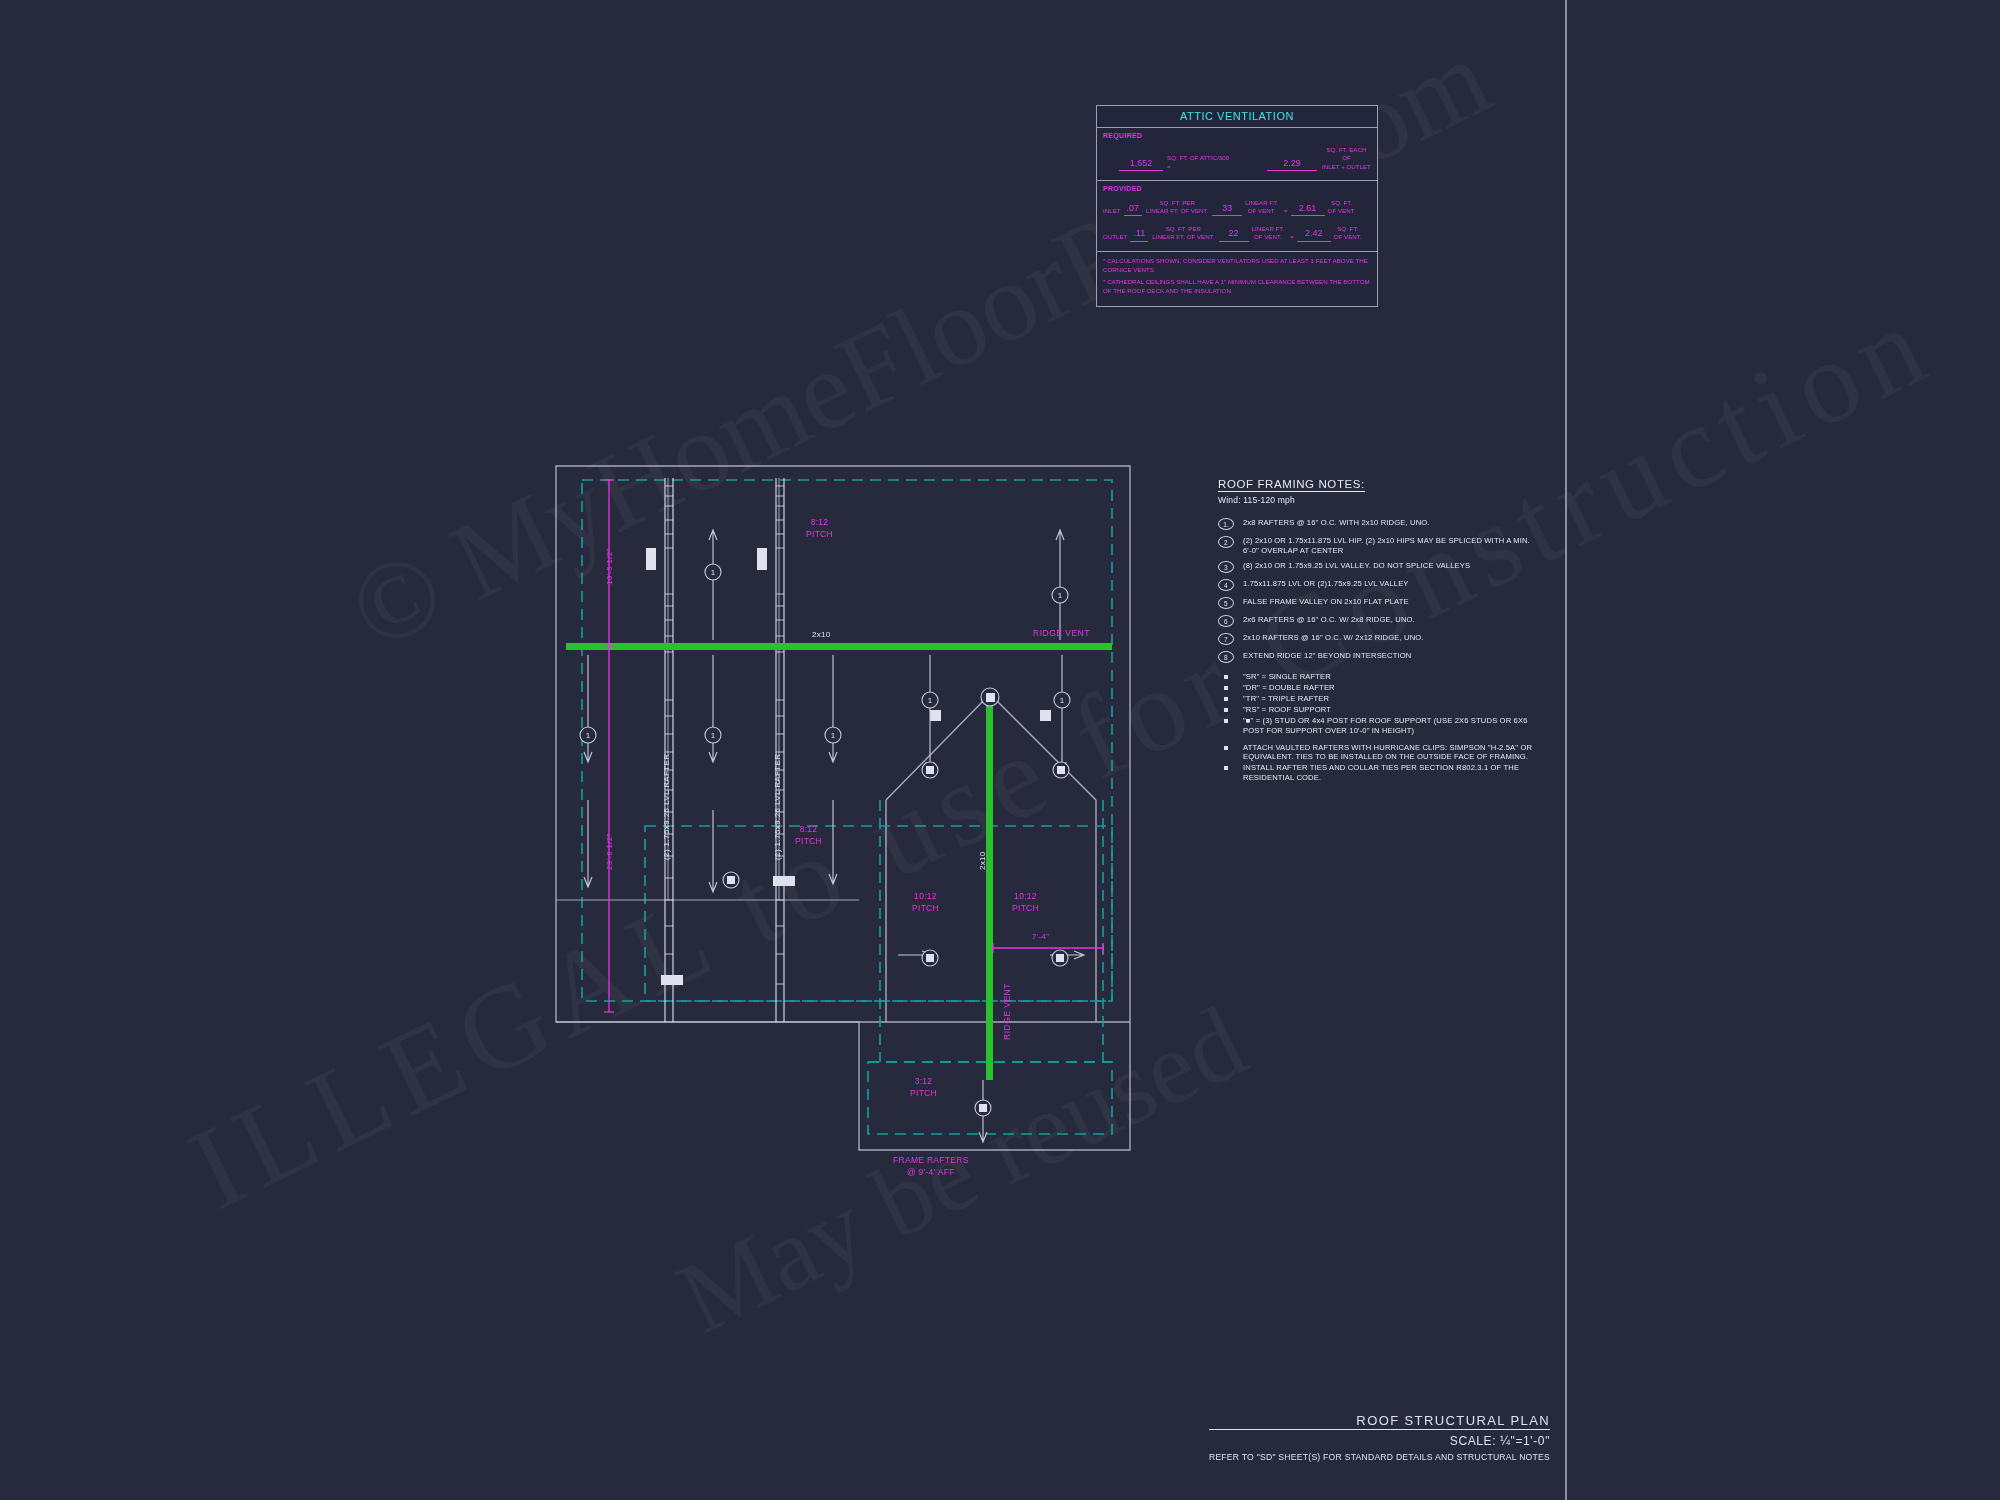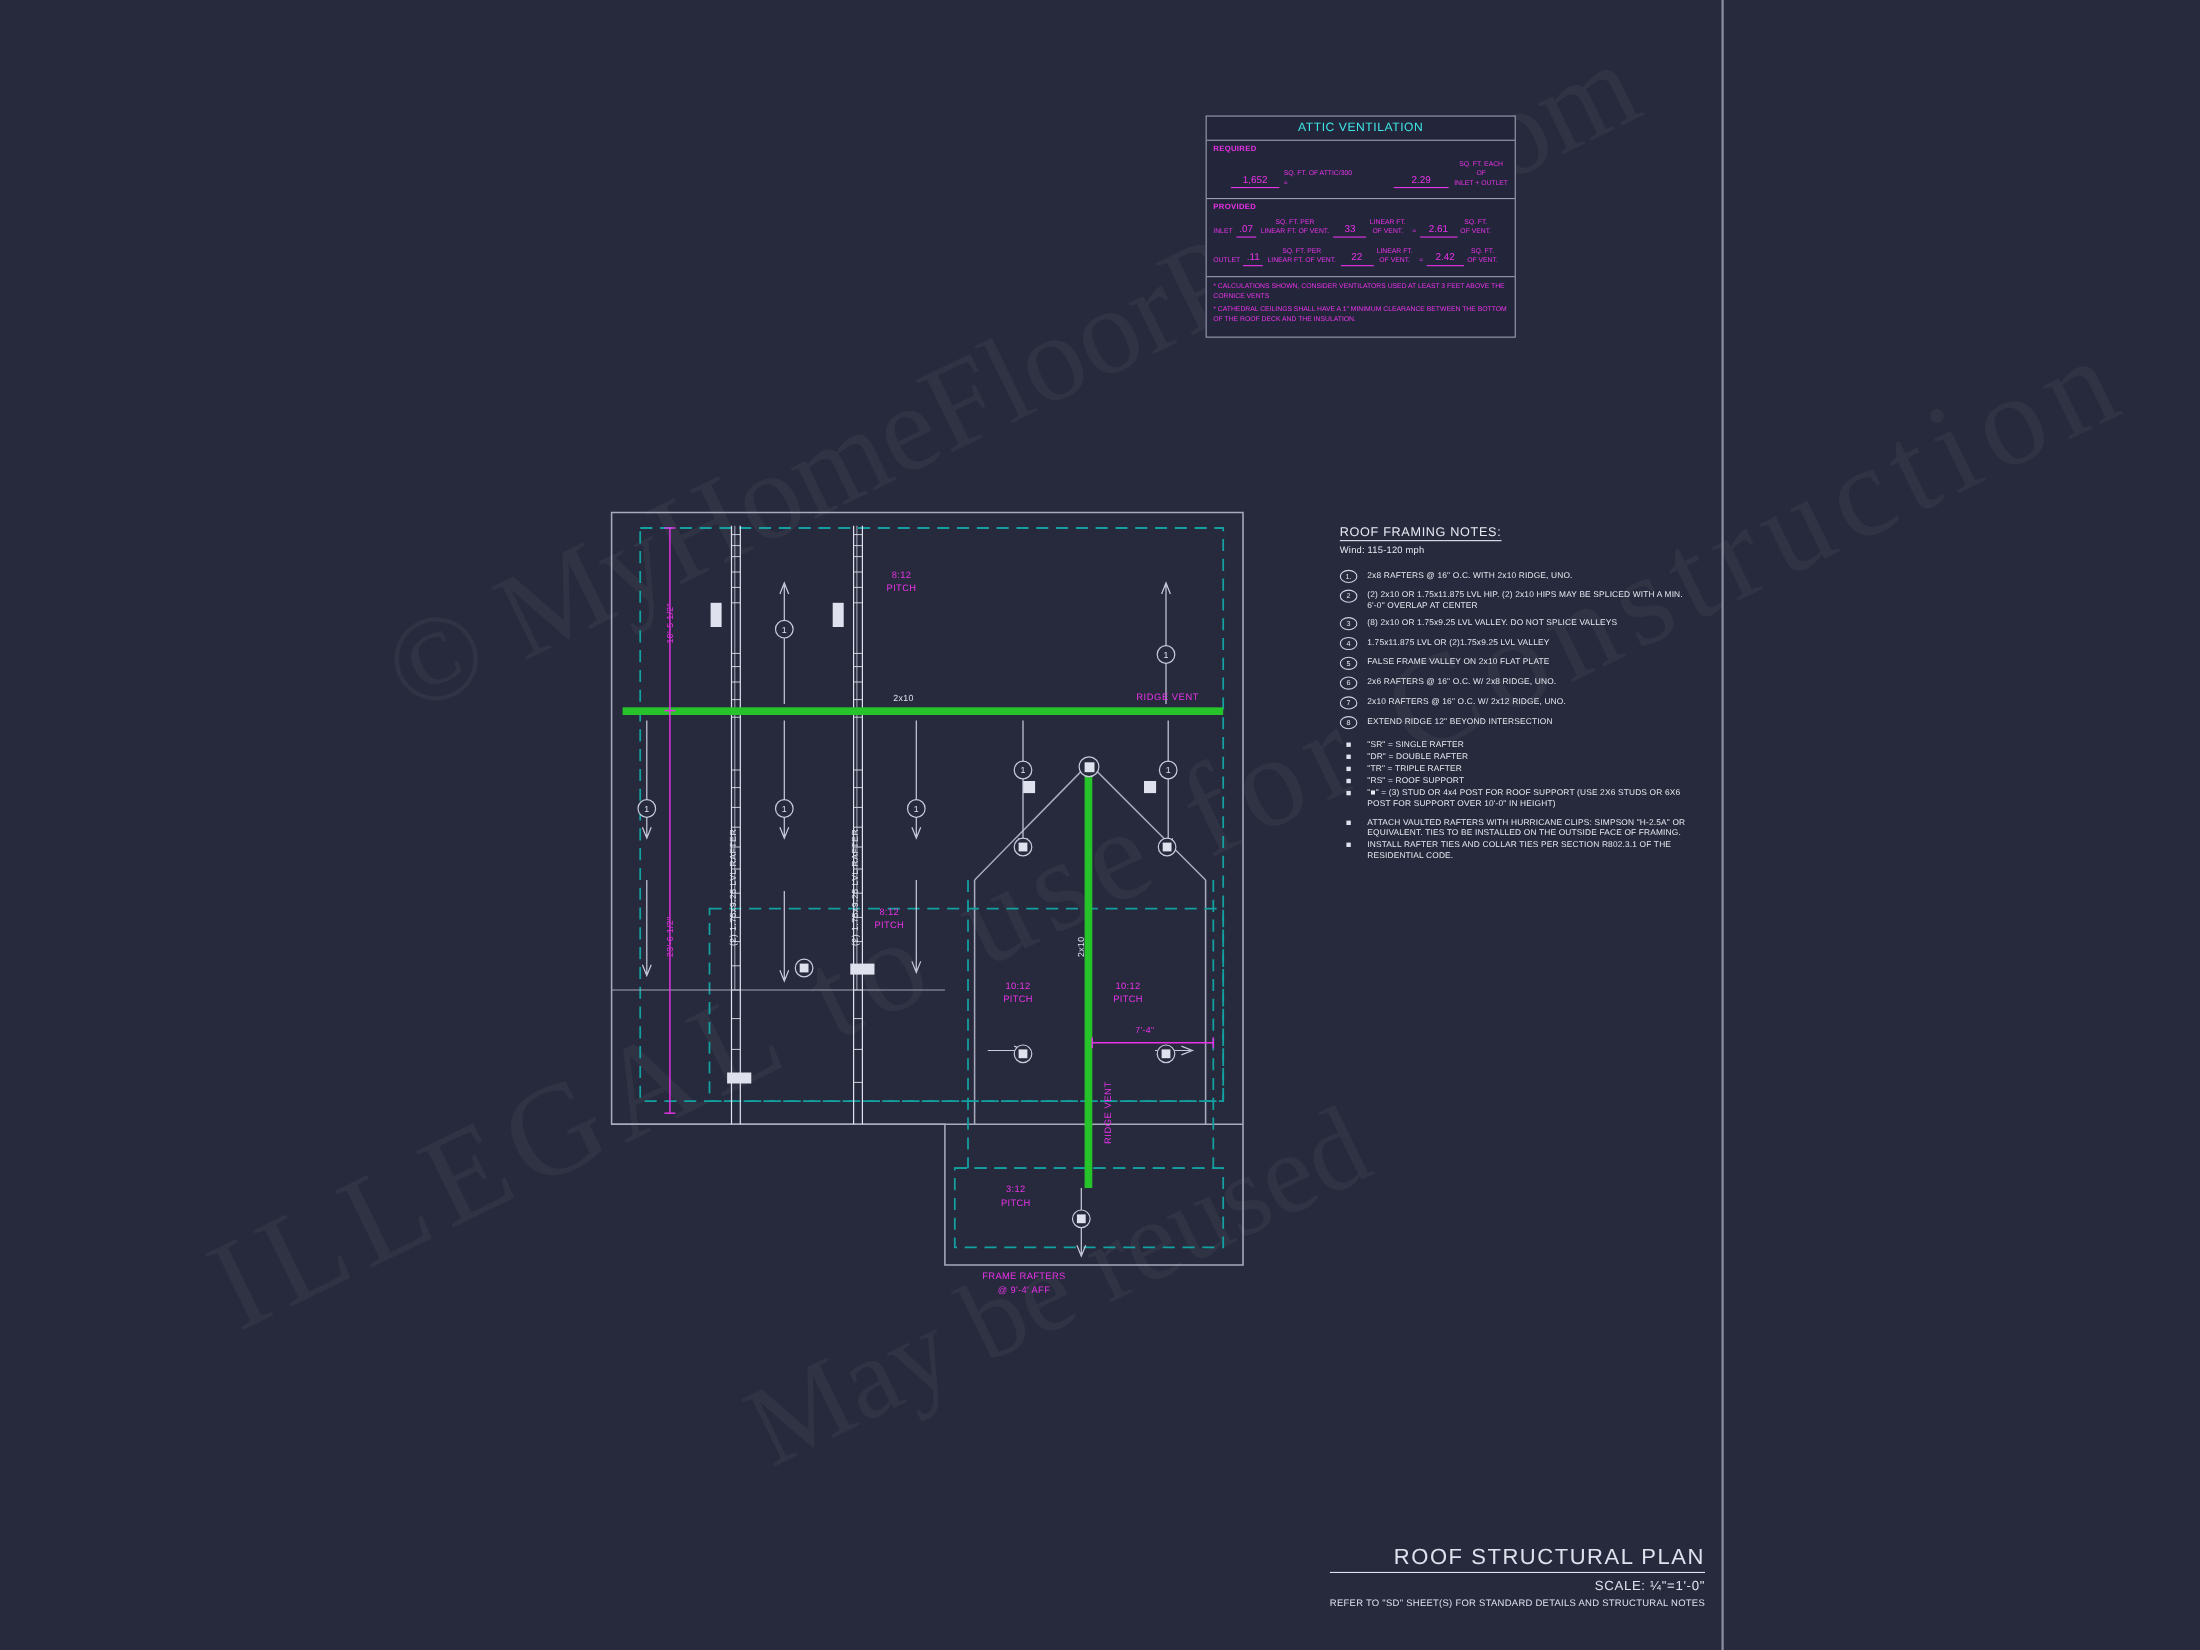--- a/index.html
+++ b/index.html
@@ -79,21 +79,21 @@
   .wht { color: #dfe2ee; }
   .pitch { font-size: 8.5px; line-height: 1.45; text-align: center; letter-spacing: .3px; }
   .dimtxt { font-size: 8px; letter-spacing: .3px; }
   .rafttxt { font-size: 8px; letter-spacing: .4px; }
   .ridgetxt { font-size: 8.5px; letter-spacing: .5px; }
   .smtxt { font-size: 8px; letter-spacing: .3px; }
   .rot90 { transform: rotate(-90deg); transform-origin: left top; }
 
   
   .tb { position: absolute; right: 450px; bottom: 38px; text-align: right; color: #dfe2ee; }
-  .tb-t { font-size: 20px; letter-spacing: 1.4px; border-bottom: 1.5px solid #dfe2ee; padding-bottom: 1px; display: block; }
+  .tb-t { font-size: 13px; letter-spacing: 1.4px; border-bottom: 1.5px solid #dfe2ee; padding-bottom: 1px; display: block; }
   .tb-s { font-size: 12px; letter-spacing: .6px; margin-top: 4px; display: block; }
   .tb-r { font-size: 8.6px; letter-spacing: .25px; margin-top: 4px; display: block; }
 </style>
 </head>
 <body>
 
 <div id="sheet">
 
   <div class="wm wm1">© MyHomeFloorPlans.com</div>
   <div class="wm wm2">ILLEGAL to use for Construction</div>

